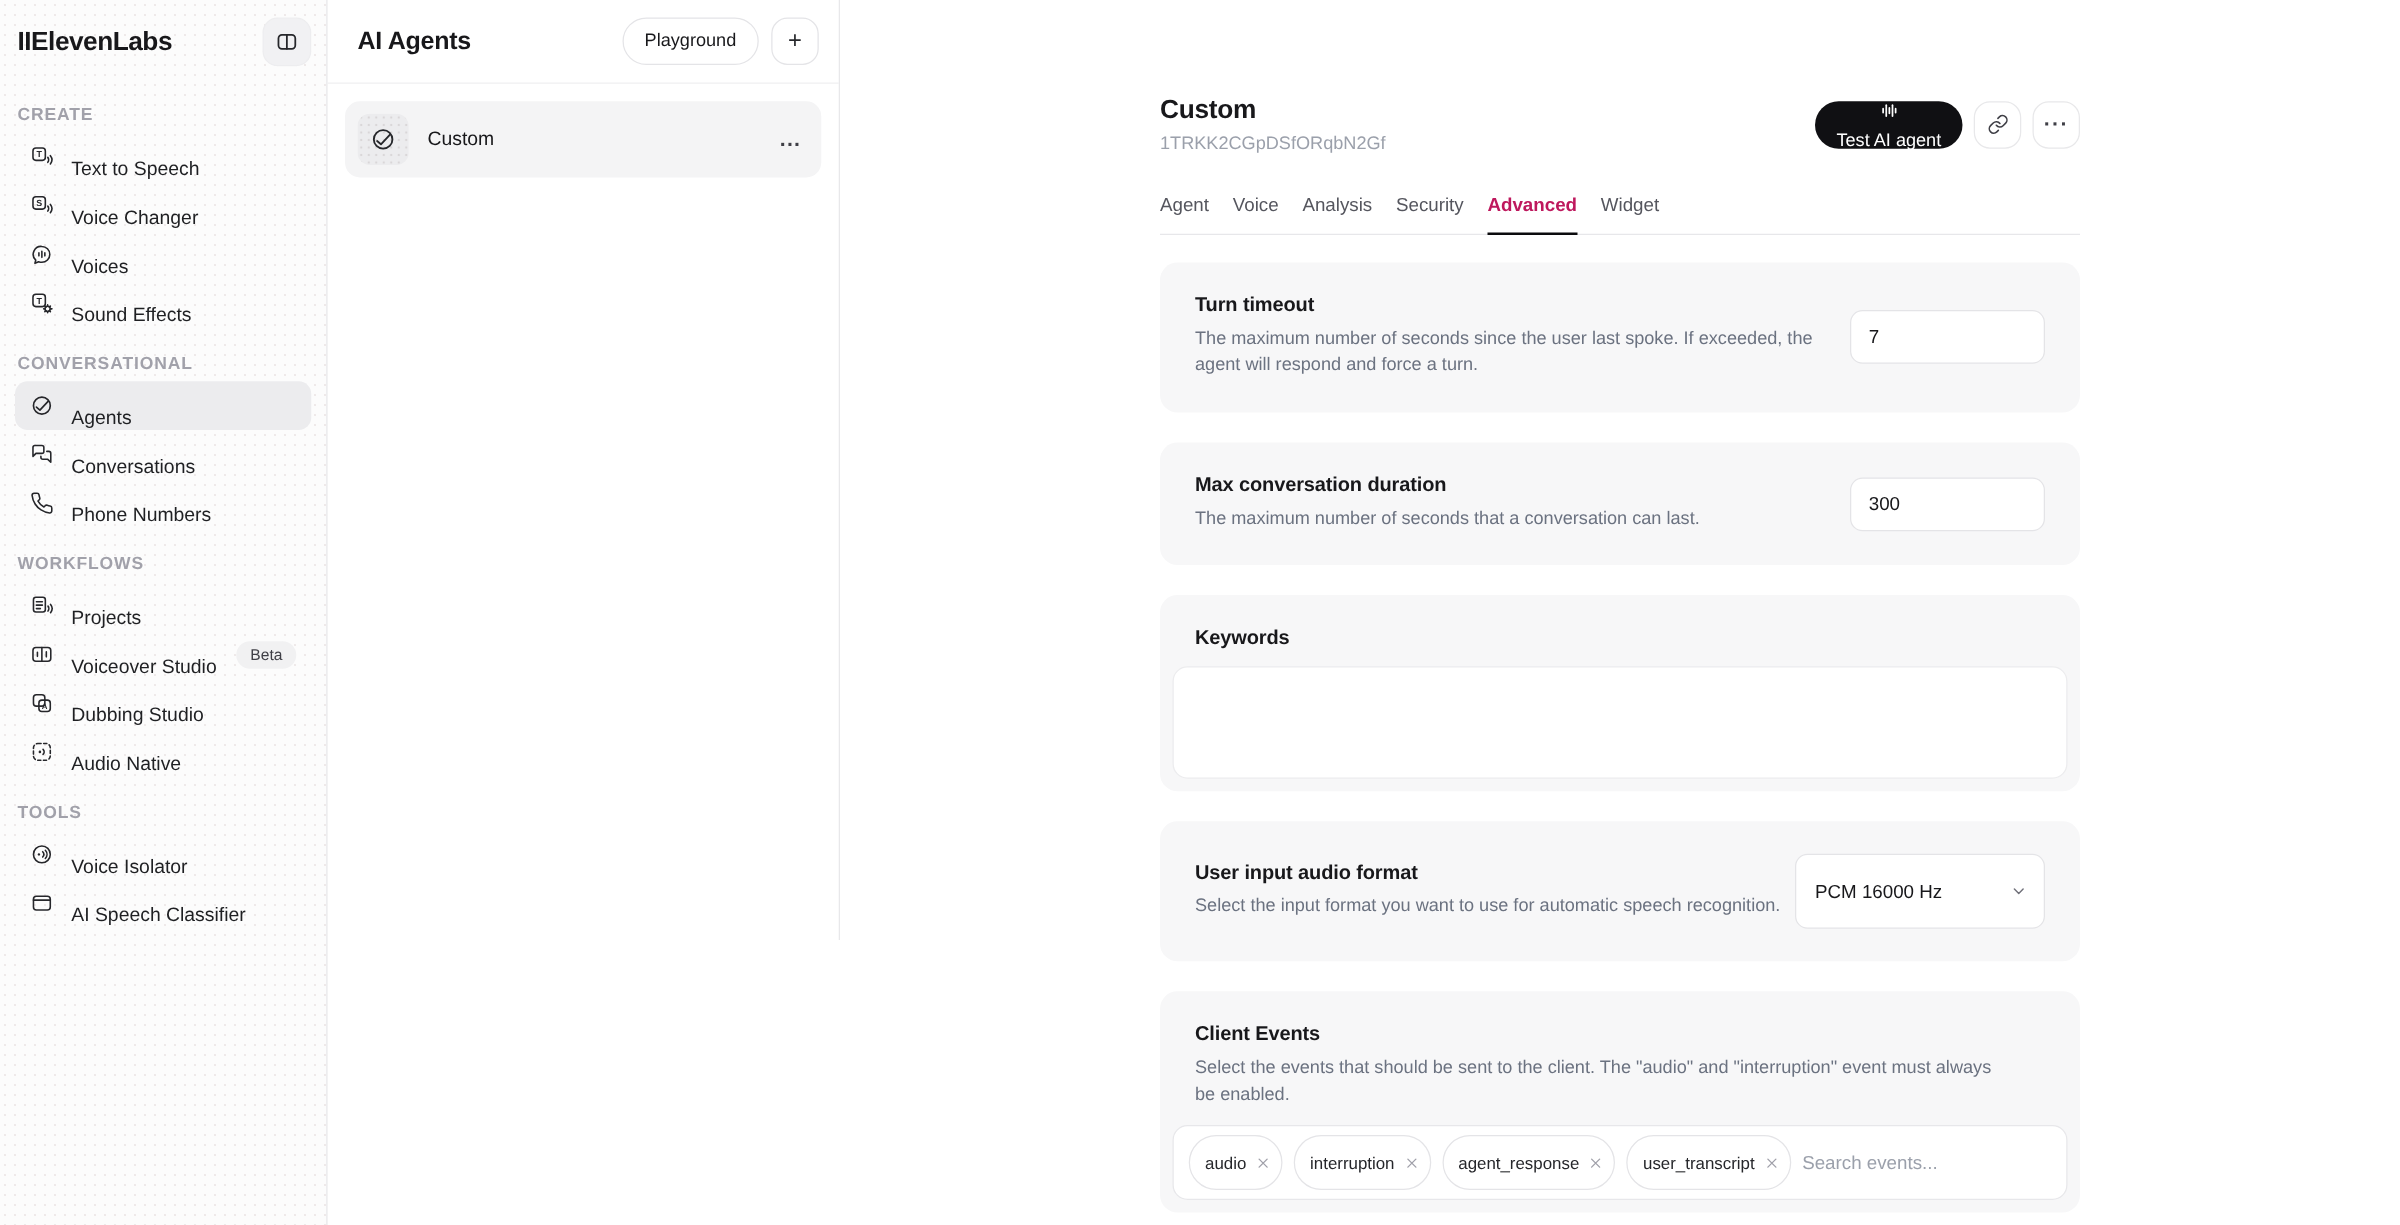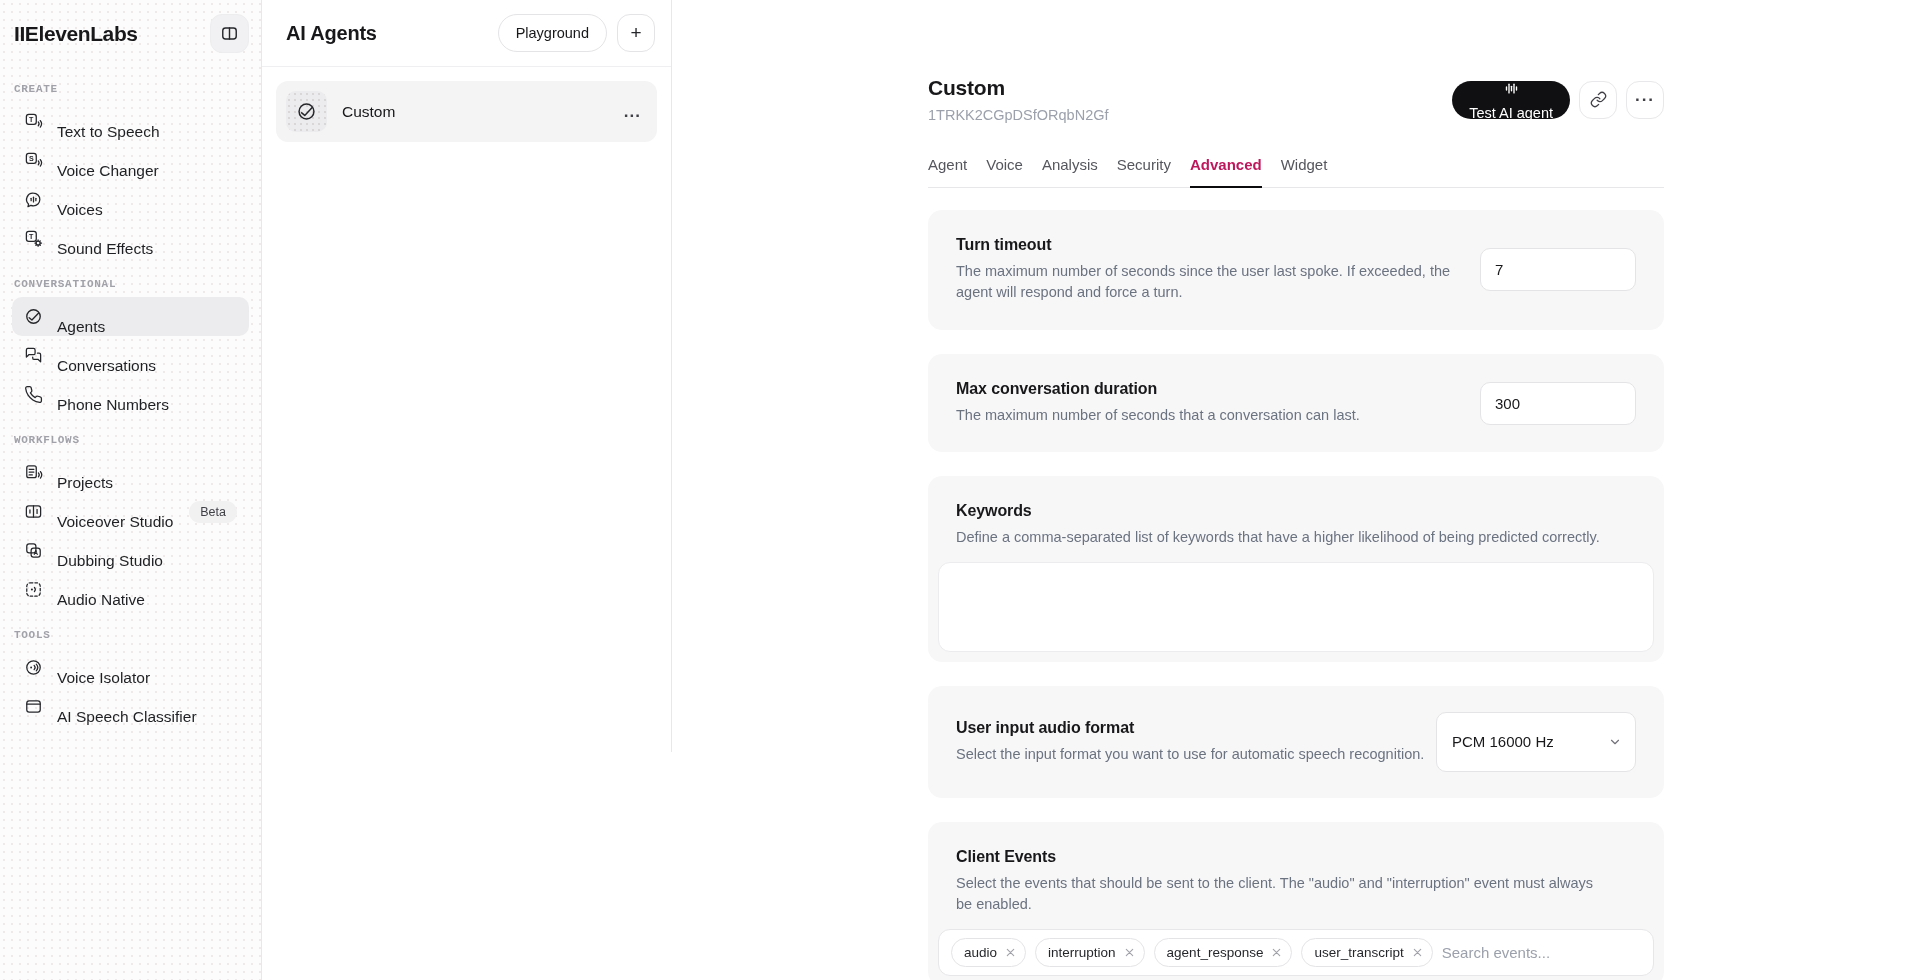--- a/index.html
+++ b/index.html
@@ -26,23 +26,22 @@
     padding: 14px 12px 10px 12px;
     gap: 14px;
   }
   .logo { font-size: 21px; font-weight: 700; letter-spacing: -0.4px; padding-left: 2px; }
   .panel-toggle-btn {
     width: 39px; height: 39px; border-radius: 12px; background: #f1f1f3;
     display: flex; align-items: center; justify-content: center; cursor: pointer;
     border: 1px solid #ededef;
   }
   .nav-section-label {
-    font-size: 11px; font-weight: 600; letter-spacing: 0.7px; color: #a1a1aa;
+    font-size: 14px; font-weight: 600; letter-spacing: 0.7px; color: #a1a1aa;
     margin: 20px 0 7px 14px;
-    font-family: Liberation Mono, monospace;
   }
   .nav-item {
     display: flex; align-items: center; gap: 14px;
     height: 39px; margin: 0 12px; padding: 0 12px; border-radius: 10px;
     font-size: 15.5px; color: #1f2023; cursor: pointer;
   }
   .nav-item .nav-icon { color: #26272b; flex: 0 0 19px; }
   .nav-item.active { background: #ececee; }
   .nav-item .nav-label { flex: 1; margin-top: 20px; }
   .badge {
@@ -144,21 +143,21 @@
     resize: none; font-family: inherit; font-size: 15px; padding: 12px 14px; outline: none;
   }
 
   .events-box {
     display: flex; align-items: center; gap: 9px; flex-wrap: wrap;
     width: calc(100% + 36px); margin: 13px -18px -14px -18px;
     min-height: 47px; border-radius: 12px; border: 1px solid #e7e7ea; background: #fff;
     padding: 7px 12px;
   }
   .tag {
-    display: flex; align-items: center; gap: 8px; height: 29px;
+    display: flex; align-items: center; gap: 8px; height: 44px;
     border: 1px solid #e4e4e7; border-radius: 999px; background: #fff;
     padding: 0 9px 0 12px; font-size: 13.5px; color: #26272b;
   }
   .tag .tag-x { color: #a1a1aa; cursor: pointer; }
   .events-search {
     flex: 1; min-width: 140px; border: none; outline: none; font-family: inherit;
     font-size: 15px; color: #18181b; background: transparent;
   }
   .events-search::placeholder { color: #9ba0ab; }
 </style>
@@ -403,21 +402,20 @@
         <div class="card-text">
           <div class="card-title">Max conversation duration</div>
           <div class="card-desc">The maximum number of seconds that a conversation can last.</div>
         </div>
         <input class="num-input" value="300" style="">
       </div>
 
       <div class="card" style="padding-bottom: 26px;">
         <div class="card-text wide">
           <div class="card-title">Keywords</div>
-          <div class="card-desc">Define a comma-separated list of keywords that have a higher likelihood of being predicted correctly.</div>
         </div>
         <textarea class="keywords-textarea" style=""></textarea>
       </div>
 
       <div class="card row">
         <div class="card-text">
           <div class="card-title">User input audio format</div>
           <div class="card-desc">Select the input format you want to use for automatic speech recognition.</div>
         </div>
         <div class="select">

